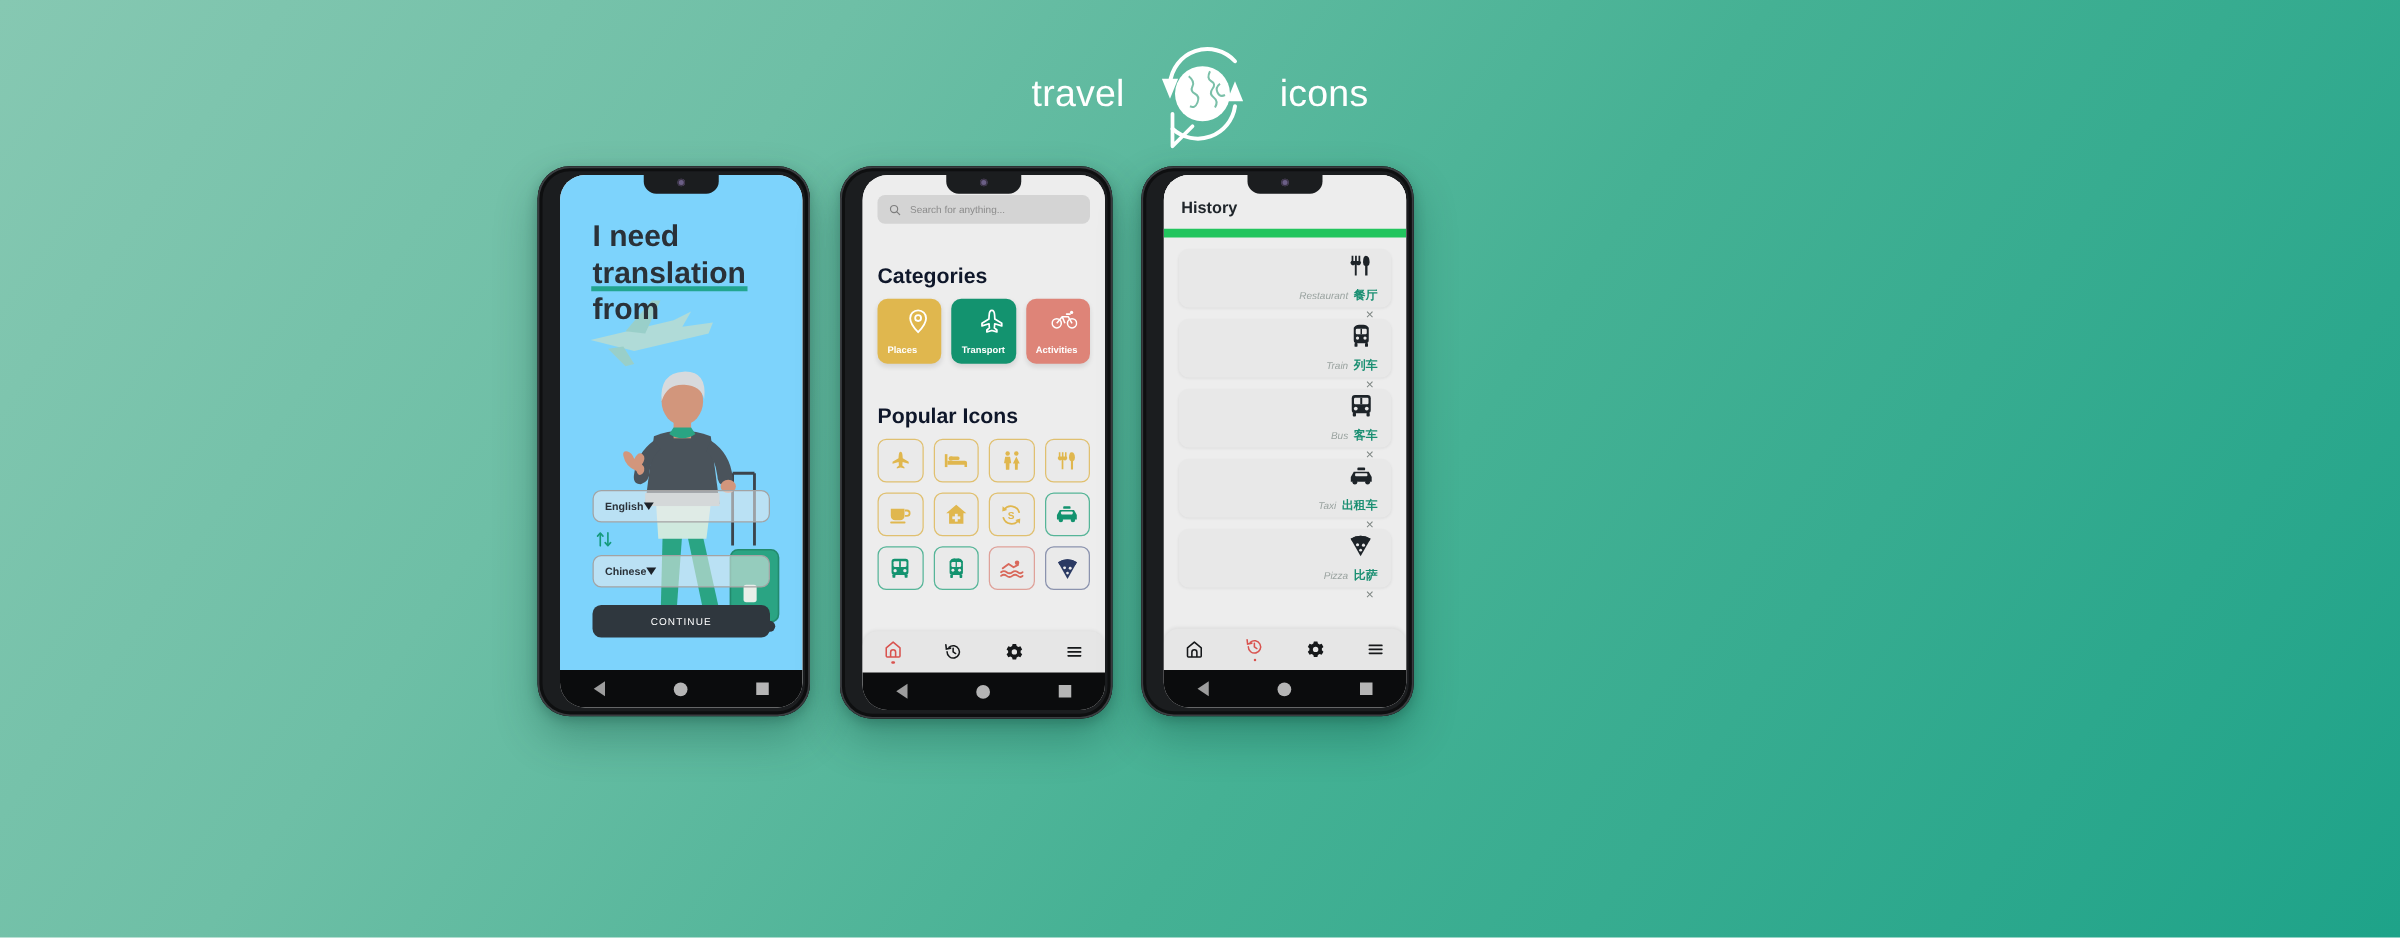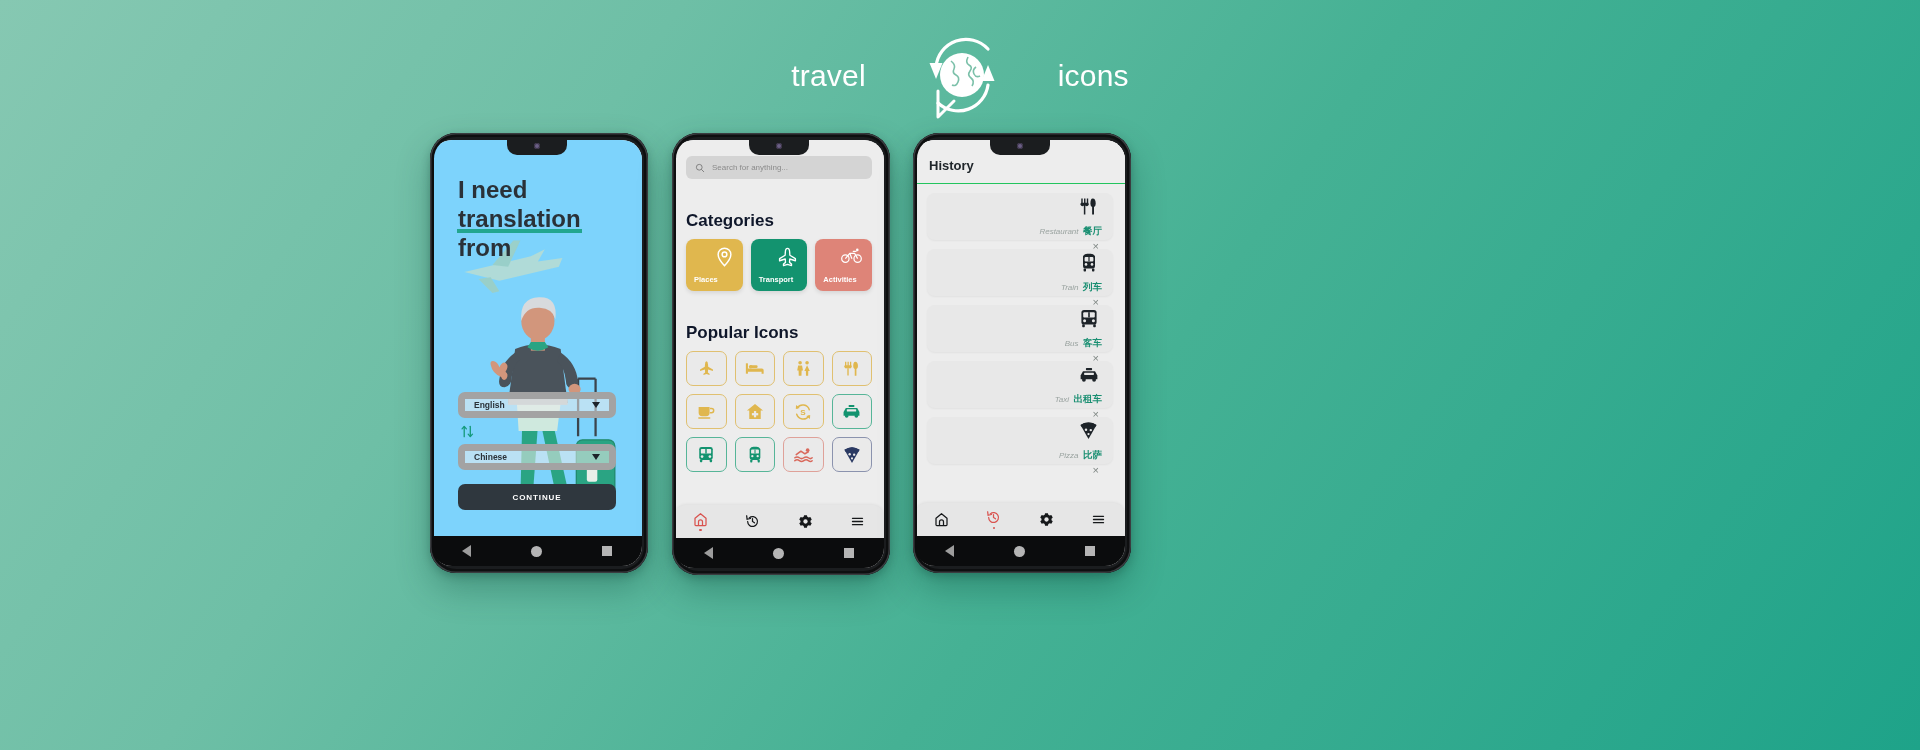--- a/index.html
+++ b/index.html
@@ -6,36 +6,36 @@
   html,body { width:1920px; height:750px; overflow:hidden; }
   body {
     font-family:"Liberation Sans", sans-serif;
     background:linear-gradient(125deg,#86c8b2 0%,#6ebfa6 28%,#45b194 58%,#1ea389 100%);
     position:relative;
   }
 
   
   .header {
     position:absolute; left:0; right:0; top:26px;
-    display:flex; align-items:center; justify-content:center; gap:36px;
+    display:flex; align-items:center; justify-content:center; gap:2px;
     height:100px;
   }
   .brand-word {
     color:#ffffff; font-size:30px; letter-spacing:.2px; font-weight:400;
     line-height:1;
   }
   .logo-mark { width:120px; height:110px; position:relative; }
 
   
   .phone {
     position:absolute; top:133px;
     width:218px; height:440px;
     border-radius:26px;
     background:#1b1d1f;
-    padding:7px 6px 7px 2px;
+    padding:7px 6px 7px 18px;
     box-shadow:0 16px 34px rgba(0,60,45,.30), 0 3px 9px rgba(0,40,30,.25);
   }
   .phone::after{
     content:""; position:absolute; inset:0; border-radius:26px;
     box-shadow:inset 0 0 0 1.5px #3a3d40, inset 0 0 0 4px #0e0f10;
     pointer-events:none;
   }
   .phone.p1 { left:430px; }
   .phone.p2 { left:672px; top:133px; height:442px; }
   .phone.p3 { left:913px; }
@@ -71,31 +71,30 @@
     z-index:6;
   }
   .p1-title .u { position:relative; display:inline-block;text-align:center; }
   .p1-title .u::after{
     content:""; position:absolute; left:-1px; right:-1px; bottom:1px; height:4px;
     background:#1ea389; z-index:-1; opacity:.95;
   }
   .illus { position:absolute; left:0; right:0; bottom:0; top:90px; z-index:1; }
   .p1-form { position:absolute; left:26px; right:26px; bottom:26px; z-index:8; }
   .sel {
-    height:26px; border:7px solid #a3a3a3; border-radius:7px;
+    height:26px; border:1px solid #a3a3a3; border-radius:7px;
     background:rgba(237,237,237,.55);
     display:flex; align-items:center; padding:0 9px;
     font-size:8.5px; font-weight:700; color:#2a3138;
-    justify-content:space-between;
   }
   .caret { width:0;height:0;border-left:4.5px solid transparent;border-right:4.5px solid transparent;border-top:6px solid #1d232a;}
   .swap { height:26px; display:flex; align-items:center; padding-left:2px; }
   .btn-continue {
     margin-top:14px; height:26px; border-radius:7px; background:#2f373e;
-    color:#fff; font-size:8px; font-weight:700; letter-spacing:.9px;
+    color:#fff; font-size:8px; font-weight:400; letter-spacing:.9px;
     display:flex; align-items:center; justify-content:center;
   }
 
   
   .p2 .content { background:#ededed; display:flex; flex-direction:column; }
   .searchbar {
     margin:16px 12px 0 12px; height:23px; border-radius:6px;
     background:#d4d4d4; display:flex; align-items:center; gap:7px; padding:0 9px;
     flex:0 0 auto;
   }
@@ -121,21 +120,21 @@
     box-shadow:0 -1px 3px rgba(0,0,0,.06); flex:0 0 auto;
   }
   .nav-item { position:relative; display:flex; flex-direction:column; align-items:center; }
   .nav-item .dot { width:2.5px;height:2.5px;border-radius:50%;background:#d9534f;margin-top:2px; }
 
   
   .p3 .content { background:#ededed; display:flex; flex-direction:column; }
   .hist-head {
     flex:0 0 auto; padding:18px 14px 10px 14px; font-size:13px;
     font-weight:700; color:#20262b; background:#ededed;
-    border-bottom:1px solid #22c55e;
+    border-bottom:7px solid #22c55e;
   }
   .hist-list { flex:1 1 auto; padding:9px 12px 0 12px; overflow:hidden; }
   .hist-item {
     height:47px; border-radius:8px; background:#e8e8e8;
     display:flex; align-items:flex-end; padding:0 11px; margin-bottom:9px;
     box-shadow:0 1px 2px rgba(0,0,0,.05);
     flex-direction:column;
   }
   .hist-ic { width:27px; flex:0 0 27px; display:flex; align-items:center; justify-content:center; }
   .hist-tx { flex:1 1 auto; padding-left:9px; }

